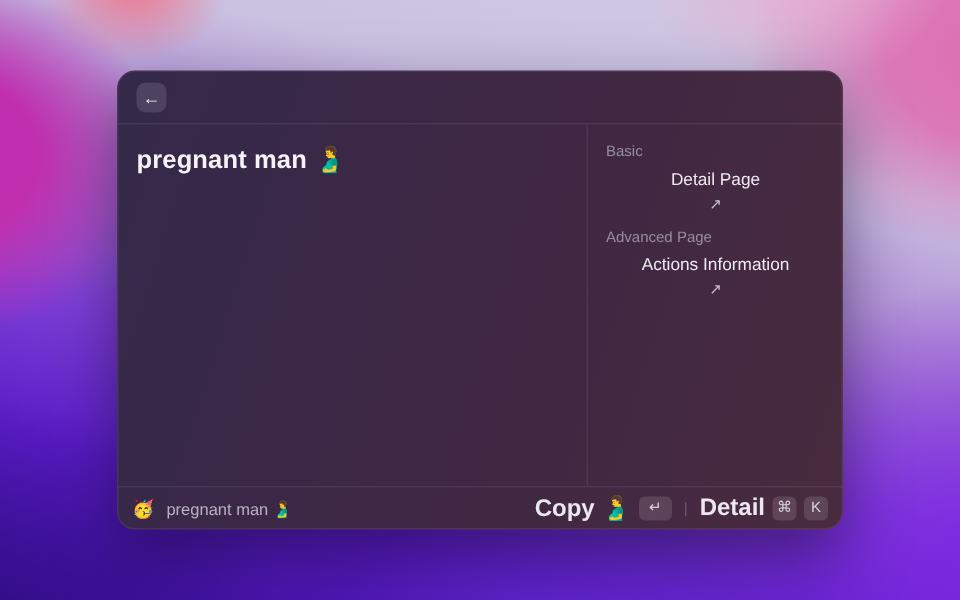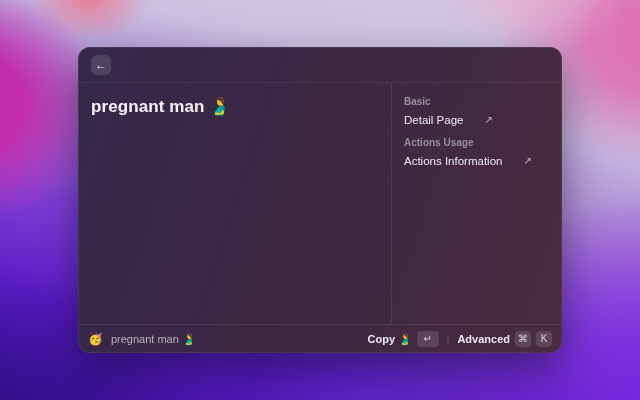--- a/index.html
+++ b/index.html
@@ -44,36 +44,36 @@
   }
   .page-title {
     font-size: 17px; font-weight: 700; color: #f6f3f8;
     letter-spacing: .1px; margin: 3px 0 13px;
   }
   .description {
     font-size: 11px; line-height: 17.5px; color: #d9d3de; width: 296px;
   }
   .side-panel { flex: 1; padding: 9px 12px; }
   .side-label {
-    font-size: 10px; font-weight: 700; color: #958da0; margin: 4px 0 7px;
+    font-size: 10px; font-weight: 400; color: #958da0; margin: 4px 0 7px;
   }
   .side-link {
     font-size: 11.5px; color: #efeaf3; margin: 0 0 11px;
-    display: flex; align-items: center; gap: 21px; cursor: default;
+    display: flex; align-items: center; gap: 6px; cursor: default; flex-direction: column;
   }
   .external-icon { color: #c9c2d3; font-size: 10px; line-height: 1; }
   .window-footer {
     height: 28px; flex: none; border-top: 1px solid rgba(255,255,255,.07);
     display: flex; align-items: center; padding: 0 10px;
   }
   .footer-left { display: flex; align-items: center; gap: 8px; flex: 1; min-width: 0; }
   .footer-app-icon { font-size: 12px; line-height: 1; }
   .footer-item { font-size: 11px; color: #b9b2c2; }
   .footer-right { display: flex; align-items: center; gap: 5px; }
-  .action-label { font-size: 11px; font-weight: 600; color: #ece7f1; }
+  .action-label { font-size: 16px; font-weight: 600; color: #ece7f1; }
   .keycap {
     height: 16px; min-width: 16px; padding: 0 3px; box-sizing: border-box;
     border-radius: 4px; background: rgba(255,255,255,.13); color: #d8d2df;
     font-size: 10px; line-height: 1;
     display: flex; align-items: center; justify-content: center;
   }
   .keycap.wide { min-width: 22px; }
   .footer-sep { color: rgba(255,255,255,.22); font-size: 10px; margin: 0 3px; }
 </style>
 </head>
@@ -97,38 +97,38 @@
 
     <div class="side-panel">
       <div>
         <div class="side-label">Basic</div>
         <div class="side-link">
           <span>Detail Page</span>
           <span class="external-icon">↗</span>
         </div>
       </div>
       <div>
-        <div class="side-label">Actions Usage</div>
+        <div class="side-label">Advanced Page</div>
         <div class="side-link">
           <span>Actions Information</span>
           <span class="external-icon">↗</span>
         </div>
       </div>
     </div>
 
   </div>
 
   <div class="window-footer">
     <div class="footer-left">
       <span class="footer-app-icon">🥳</span>
       <span class="footer-item">pregnant man 🫃</span>
     </div>
     <div class="footer-right">
       <span class="action-label">Copy 🫃</span>
       <span class="keycap wide">↵</span>
       <span class="footer-sep">|</span>
-      <span class="action-label">Advanced</span>
+      <span class="action-label">Detail</span>
       <span class="keycap">⌘</span>
       <span class="keycap">K</span>
     </div>
   </div>
 
 </div>
 
 </body></html>

